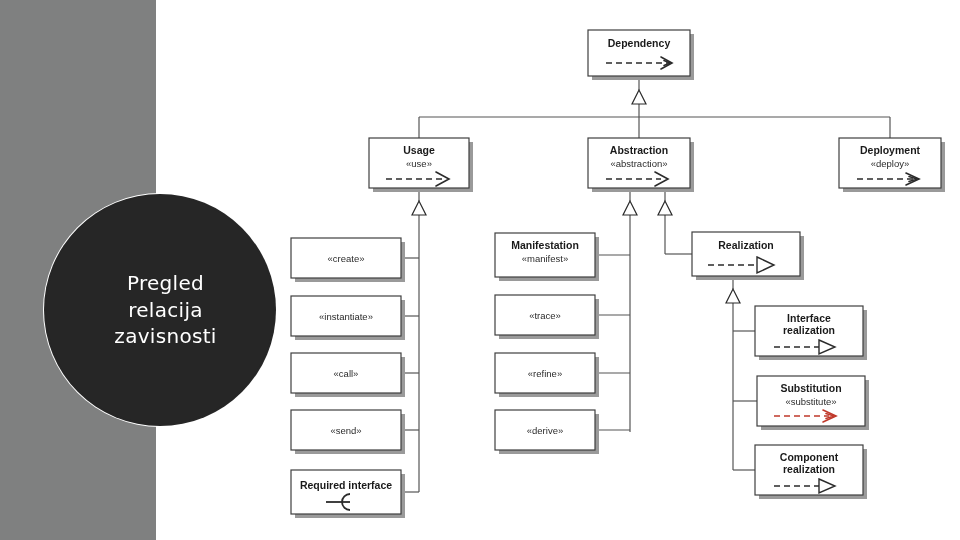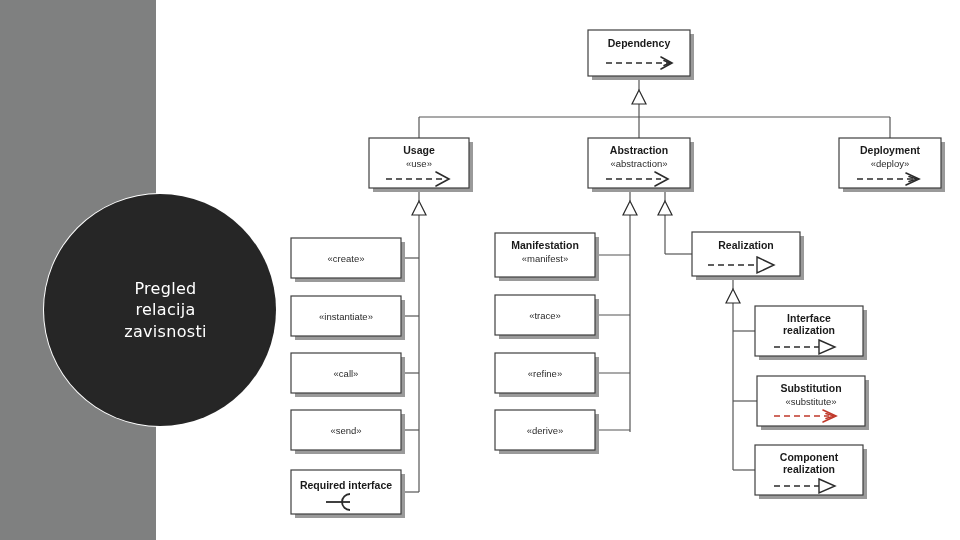--- a/index.html
+++ b/index.html
@@ -12,21 +12,21 @@
 
   
   .gray-band{position:absolute;left:0;top:0;width:156px;height:540px;background:#7f8080;}
   .title-circle{
     position:absolute;left:46px;top:196px;width:228px;height:228px;
     border-radius:50%;background:#262626;
     box-shadow:0 0 0 2px #262626, 0 0 0 3px #ffffff;
     display:flex;align-items:center;justify-content:center;
   }
   .title-text{
-    color:#ffffff;text-align:center;font-size:16px;line-height:1.32;
+    color:#ffffff;text-align:center;font-size:20px;line-height:1.32;
     font-weight:400;letter-spacing:.3px;
     font-family:"DejaVu Sans", sans-serif;
     white-space:pre-line;
     margin-left:11px;
   }
 
   
   svg#diagram{position:absolute;left:0;top:0;width:960px;height:540px;}
   .nbox{fill:#ffffff;stroke:#3f3f3f;stroke-width:1.2;}
   .bshadow{fill:#9a9a9a;}

